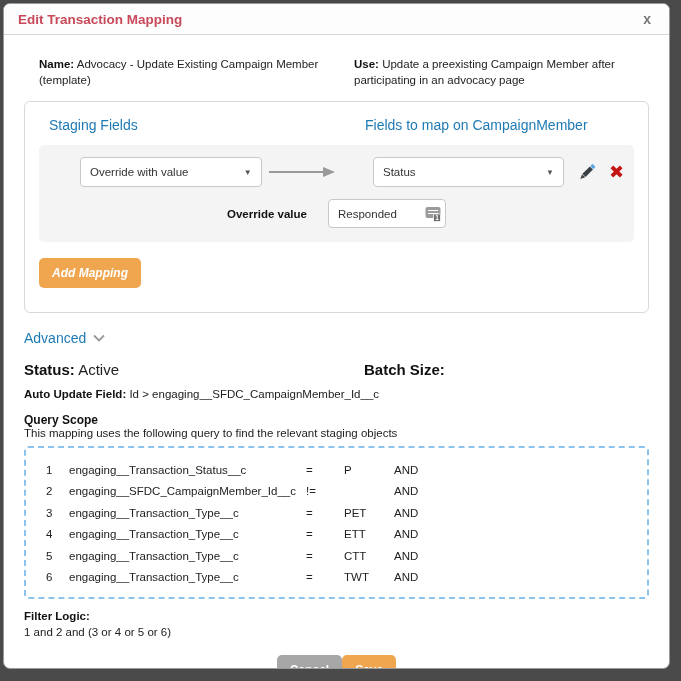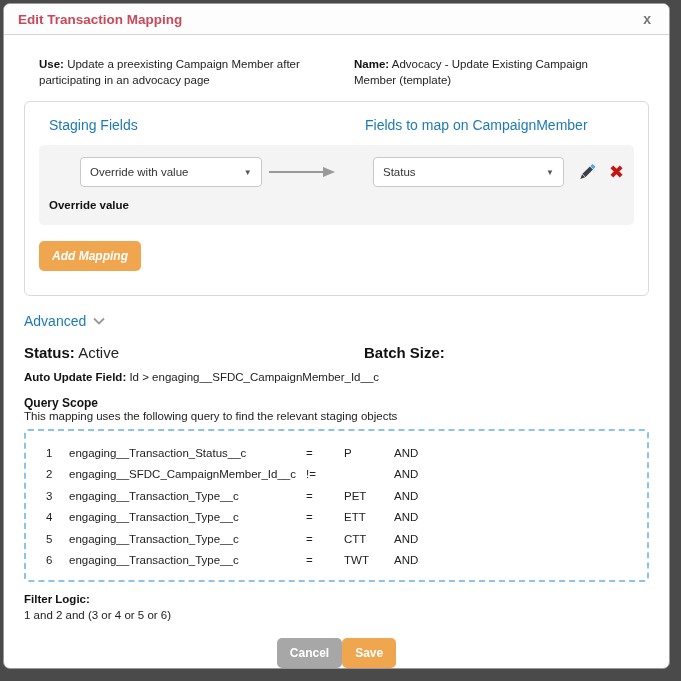--- a/index.html
+++ b/index.html
@@ -33,21 +33,21 @@
   .fakeselect { background:#fff; border:1px solid #c8c8c8; border-radius:4px; height:30px;
                 display:flex; align-items:center; justify-content:space-between;
                 padding:0 9px; font-size:11.5px; color:#333; cursor:pointer;margin-left:31px; }
   .sel-staging { width:211px; }
   .sel-target  { width:222px; }
   .caret { color:#555; font-size:8px; margin-left:6px; }
   .arrow-zone { width:95px; display:flex; align-items:center; justify-content:center; }
   .icon-btn { margin-left:13px; display:flex; align-items:center; cursor:pointer; }
   .del-x { color:#c41515; font-size:18px; font-weight:bold; line-height:1; }
 
-  .override-row { display:flex; align-items:center; margin-top:12px; }
+  .override-row { display:flex; align-items:center; margin-top:12px;justify-content:center; }
   .override-lbl { font-weight:bold; font-size:11.5px; color:#111; width:101px; }
   .override-wrap { position:relative; width:118px; }
   .override-input { width:118px; height:29px; border:1px solid #c8c8c8; border-radius:4px;
                     padding:0 26px 0 9px; font-size:11.5px; color:#333;
                     font-family:"Liberation Sans",sans-serif; }
 
   .btn { border:none; border-radius:5px; color:#fff; font-weight:bold; font-size:12px;
          font-family:"Liberation Sans",sans-serif; cursor:pointer; }
   .btn-orange { background:#f0a64f; padding:8px 13px; }
   .btn-gray   { background:#a7a7a7; padding:8px 13px; }
@@ -81,26 +81,26 @@
 
   <div class="modal-header">
     <span class="modal-title">Edit Transaction Mapping</span>
     <span class="close-btn">x</span>
   </div>
 
   <div class="modal-body">
 
     <div class="info-row">
       <div class="info-col">
+        <span class="lbl">Name:</span>
+        <span>Advocacy - Update Existing Campaign Member (template)</span>
+      </div>
+      <div class="info-col">
         <span class="lbl">Use:</span>
         <span>Update a preexisting Campaign Member after participating in an advocacy page</span>
-      </div>
-      <div class="info-col">
-        <span class="lbl">Name:</span>
-        <span>Advocacy - Update Existing Campaign Member (template)</span>
       </div>
     </div>
 
     <div class="panel">
       <div class="panel-headings">
         <span class="panel-heading">Staging Fields</span>
         <span class="panel-heading">Fields to map on CampaignMember</span>
       </div>
 
       <div class="map-box">
@@ -128,20 +128,30 @@
               </g>
             </svg>
           </span>
           <span class="icon-btn">
             <span class="del-x">✖</span>
           </span>
         </div>
 
         <div class="override-row">
           <span class="override-lbl">Override value</span>
+          <span class="override-wrap">
+            <input class="override-input" type="text" value="Responded" style="">
+            <svg width="16" height="16" viewBox="0 0 16 16" style="position:absolute; right:5px; top:7px;">
+              <rect x="0.5" y="1" width="15" height="11" rx="2" fill="#9b9b9b"></rect>
+              <line x1="3" y1="4.5" x2="13" y2="4.5" stroke="#fff" stroke-width="1.2"></line>
+              <line x1="3" y1="7.5" x2="13" y2="7.5" stroke="#fff" stroke-width="1.2"></line>
+              <rect x="8.5" y="8" width="7" height="7.5" rx="1" fill="#6e6e6e" stroke="#fff" stroke-width="0.8"></rect>
+              <text x="12" y="14" font-size="6.5" fill="#fff" text-anchor="middle" font-family="Liberation Sans, sans-serif" font-weight="bold">1</text>
+            </svg>
+          </span>
         </div>
       </div>
 
       <button class="btn btn-orange add-mapping">Add Mapping</button>
     </div>
 
     <div class="advanced-toggle">
       <span class="advanced-label">Advanced</span>
       <svg width="12" height="8" viewBox="0 0 12 8">
         <polyline points="1,1.5 6,6.5 11,1.5" fill="none" stroke="#999" stroke-width="1.8"></polyline>

